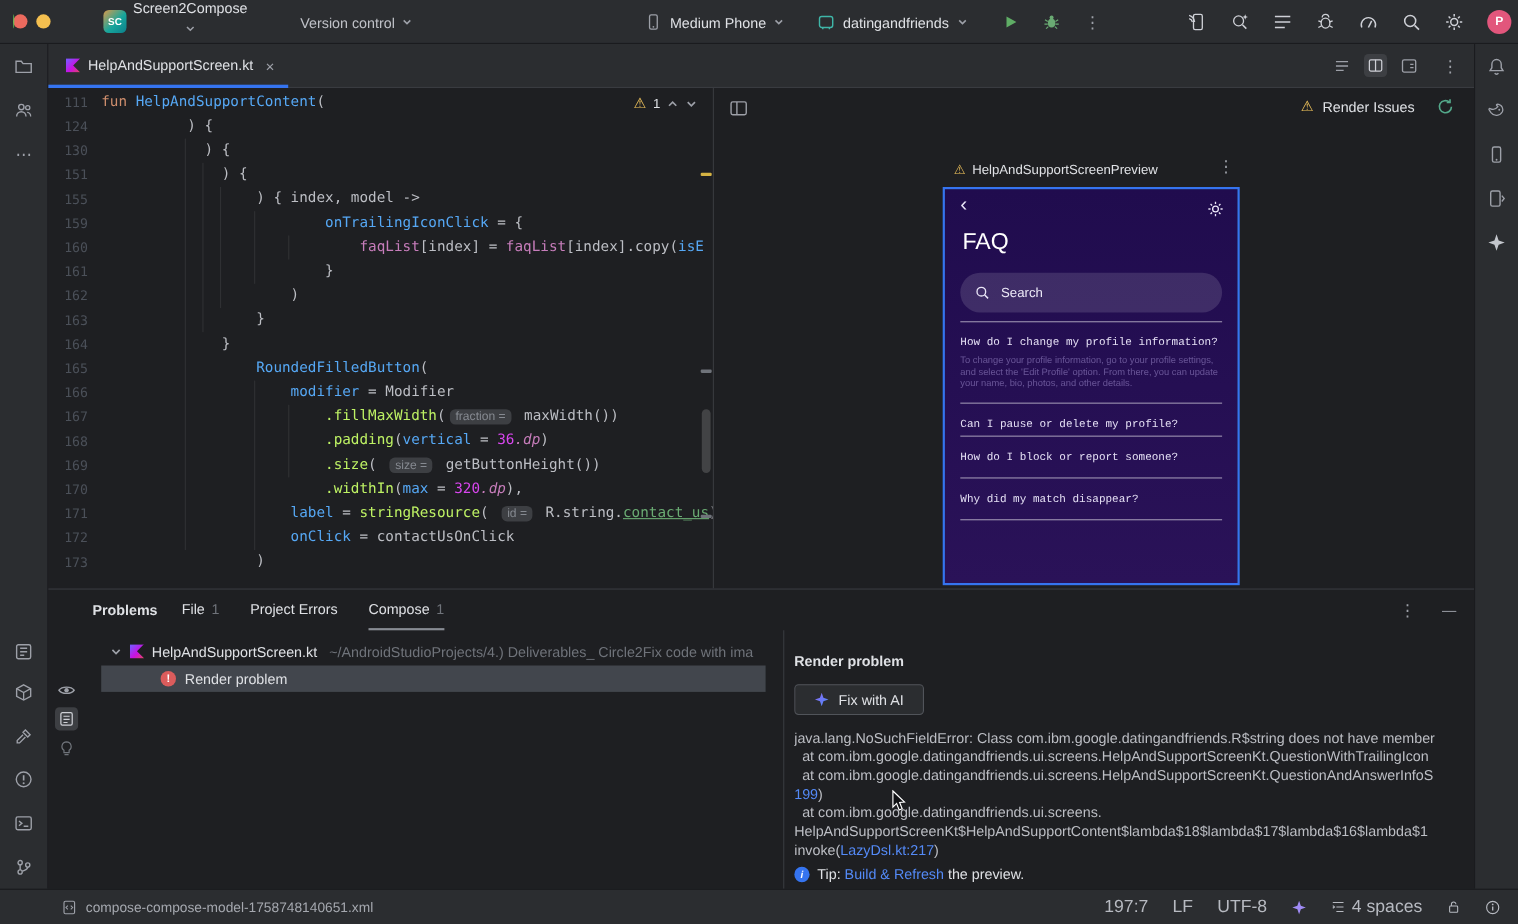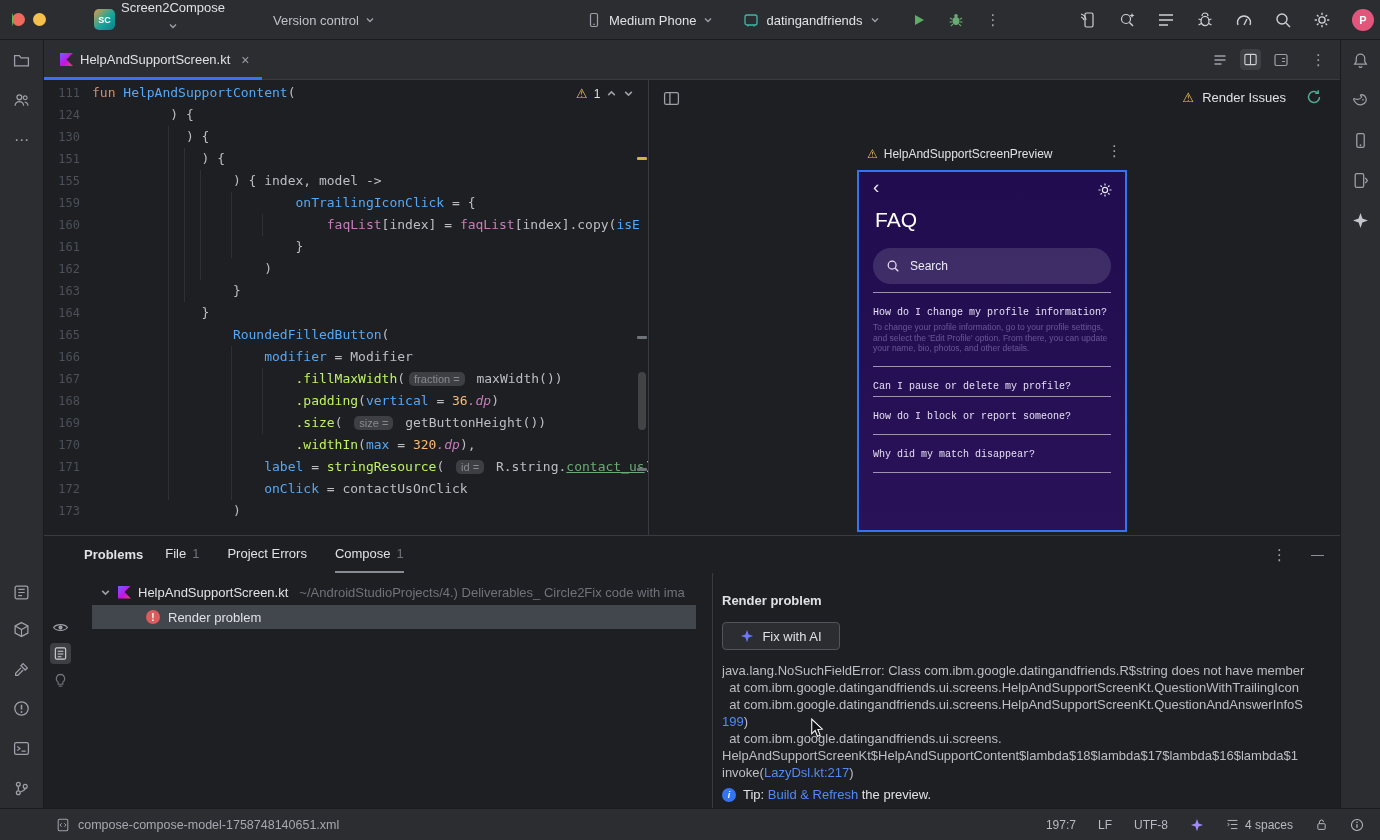--- a/index.html
+++ b/index.html
@@ -44,21 +44,21 @@
   .mini-bg { background:#3D3F43; border-radius:4px; padding:3px; }
 
   
   #editor { position:absolute; left:44px; top:80px; width:604px; height:455px; background:#1E1F22; overflow:hidden; }
   #code { position:absolute; left:0; top:2px; right:0; }
   .code-line { display:flex; height:22px; line-height:22px; font-family:"DejaVu Sans Mono",monospace; font-size:13px; white-space:pre; }
   .ln { width:30px; margin-left:6px; text-align:right; color:#4B5059; font-size:12px; flex:none; }
   .lc { margin-left:12px; white-space:pre; color:#BCBEC4; }
   .tk-pl{color:#BCBEC4} .tk-kw{color:#CF8E6D} .tk-fn{color:#56A8F5}
   .tk-ext{color:#bef264;} .tk-arg{color:#56A8F5}
-  .tk-prop{color:#C77DBB} .tk-num{color:#fdba74} .tk-dp{color:#C77DBB;font-style:italic}
+  .tk-prop{color:#C77DBB} .tk-num{color:#d946ef} .tk-dp{color:#C77DBB;font-style:italic}
   .tk-res{color:#6AAB73;text-decoration:underline}
   .tk-hint{background:#3D3F43;color:#868A91;border-radius:5px;padding:1px 5px;font-size:11px;margin:0 4px;
            font-family:"Liberation Sans",sans-serif;}
   .g { position:absolute; width:1px; background:rgba(255,255,255,0.08); }
   #warnwidget { position:absolute; left:532px; top:6px; display:flex; align-items:center; gap:6px; }
   .warn { color:#F2C55C; font-size:13px; }
   .sb-thumb { position:absolute; right:2px; top:292px; width:8px; height:58px; border-radius:4px;
               background:rgba(255,255,255,0.16); }
   .sb-mark { position:absolute; right:1px; width:10px; height:3px; border-radius:1px; }
 
@@ -112,21 +112,21 @@
   .stk-link { color:#548AF7; }
   #tip { margin-top:6px; display:flex; align-items:center; gap:7px; }
   .tipicon { width:14px; height:14px; border-radius:50%; background:#3574F0; color:#fff; font-size:9px;
              font-weight:bold; font-style:italic; display:flex; align-items:center; justify-content:center; flex:none; }
   .link { color:#548AF7; }
 
   
   #statusbar { position:absolute; left:0; top:808px; width:1380px; height:32px; background:#2B2D30;
                border-top:1px solid #1A1B1E; display:flex; align-items:center; color:#A5A8AF; font-size:12.5px; }
   .sb-left { display:flex; align-items:center; gap:8px; margin-left:56px; }
-  .sb-right { margin-left:auto; display:flex; align-items:center; gap:22px; margin-right:16px; font-size:12px; color:#B7BAC1; }
+  .sb-right { margin-left:auto; display:flex; align-items:center; gap:22px; margin-right:16px; font-size:16px; color:#B7BAC1; }
   .sb-item { display:flex; align-items:center; gap:6px; }
 
   #cursor { position:absolute; left:808px; top:718px; z-index:99; }
 </style>
 </head>
 <body>
 
 <div id="titlebar">
   <div class="traffic">
     <span class="tl r"></span>

